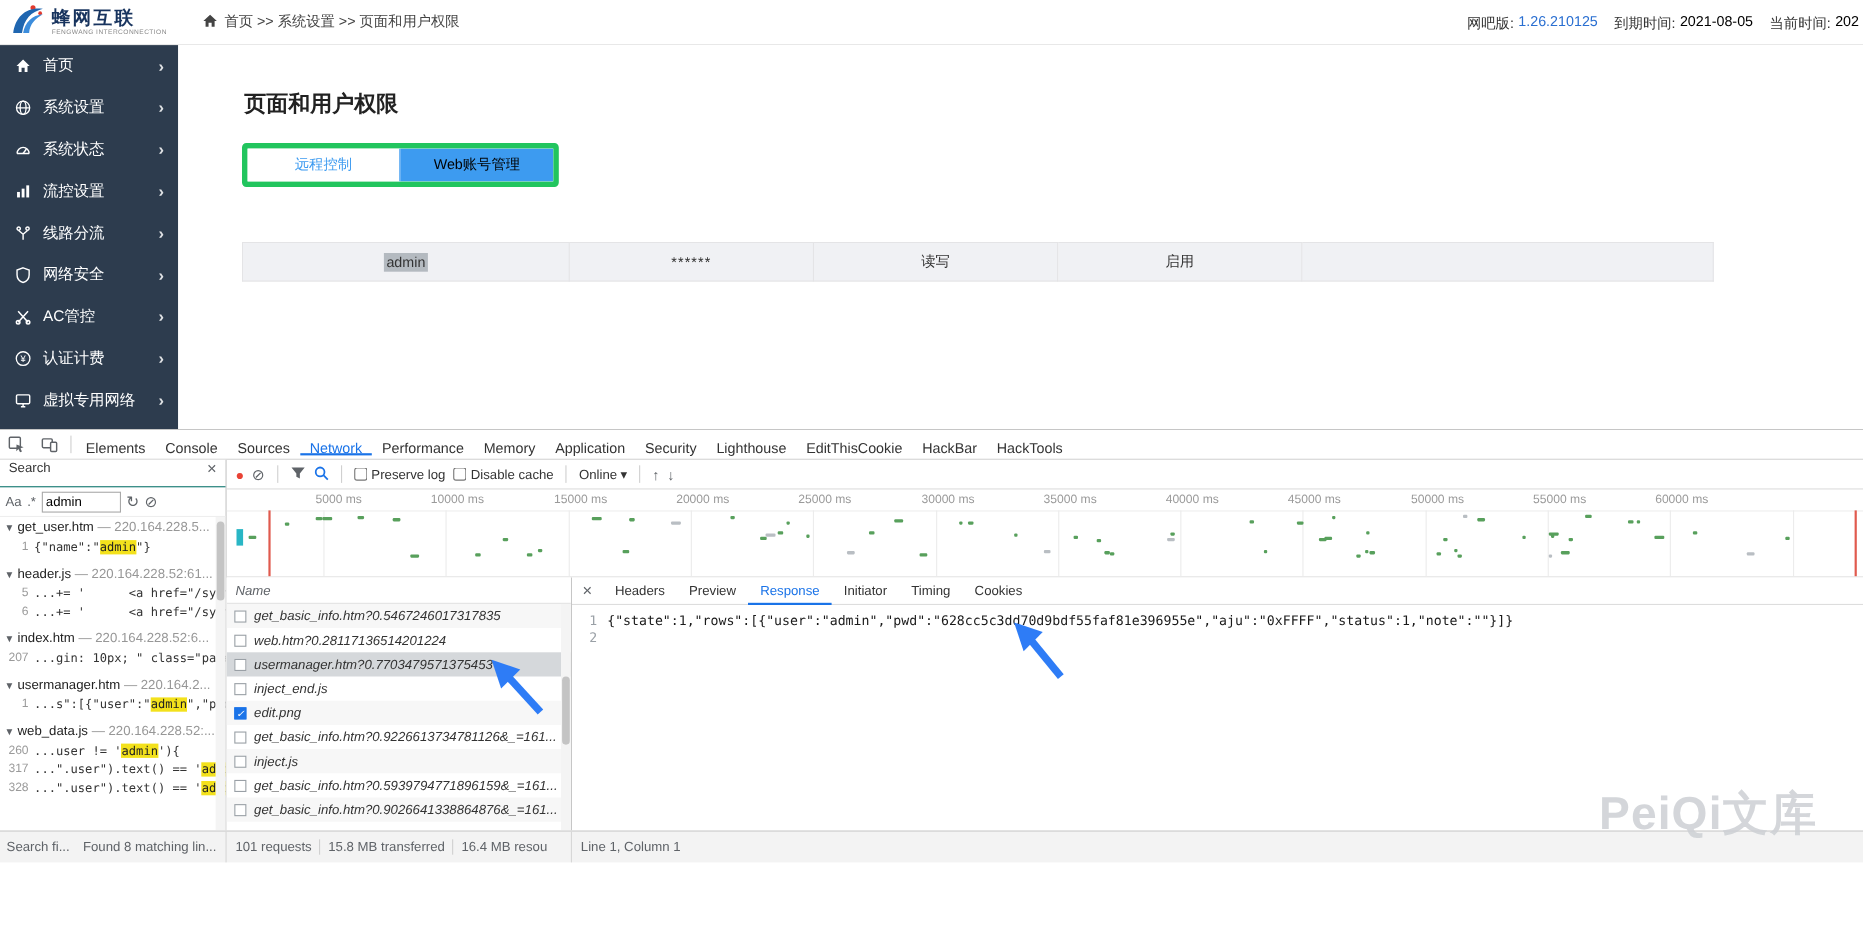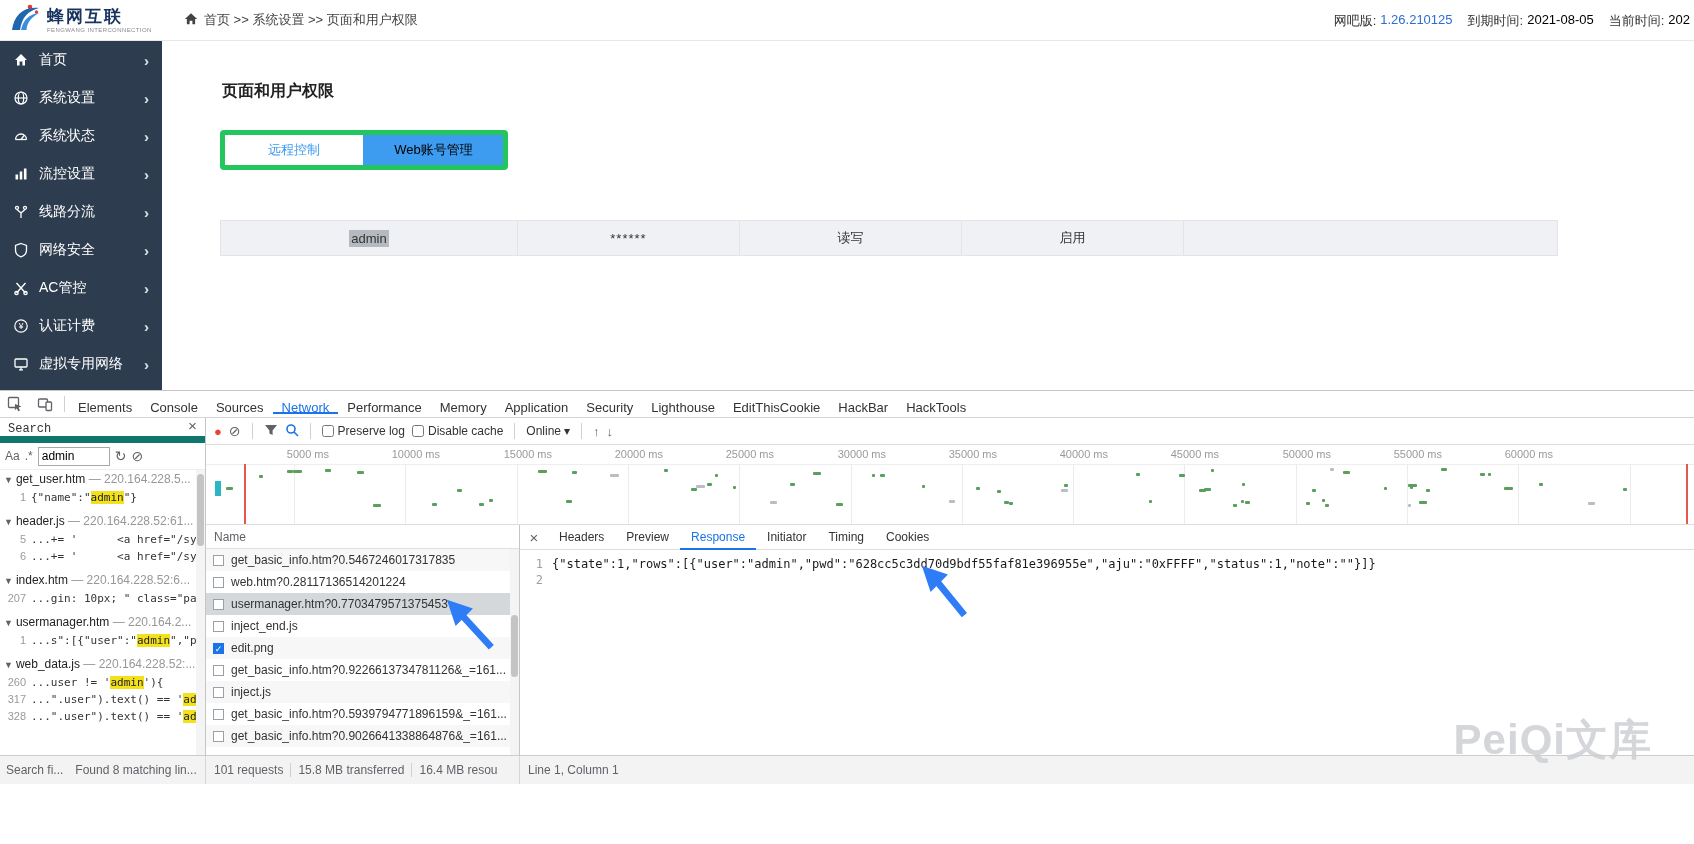--- a/index.html
+++ b/index.html
@@ -18,21 +18,21 @@
   .val-green { color:#000000; }
 
   
   .sidebar { position:absolute; top:41px; left:0; width:162px; height:349px; background:#2d3c4e; }
   .side-item { height:38px; display:flex; align-items:center; padding:0 13px; color:#fff; font-size:14px; cursor:pointer; }
   .side-item .icn { width:26px; display:flex; align-items:center; }
   .side-item .chev { margin-left:auto; color:rgba(255,255,255,.85); font-size:15px; font-weight:bold; }
 
   
   .main { position:absolute; top:41px; left:162px; width:1532px; height:349px; background:#fff; }
-  .page-title { position:absolute; top:40px; left:60px; font-size:16px; font-weight:bold; color:#222; }
+  .page-title { position:absolute; top:40px; left:60px; font-size:20px; font-weight:bold; color:#222; }
   .tabgroup { position:absolute; top:89px; left:58px; display:flex; border:5px solid #22c55e; border-radius:4px; overflow:hidden; }
   .tg-tab { width:139px; height:30px; line-height:30px; text-align:center; font-size:13px; cursor:pointer; }
   .tg-inactive { background:#fff; color:#3d9bf0; border-right:1px solid #3d9bf0; }
   .tg-active { background:#3d9bf0; color:#000000; }
   .user-table { position:absolute; top:179px; left:58px; border-collapse:collapse; table-layout:fixed; }
   .user-table th { height:30px; border:1px solid #e4e4e6; background:#fff; font-size:13px; font-weight:normal; color:#333; text-align:center; }
   .user-table td { height:35px; border:1px solid #e4e4e6; background:#f0f1f4; font-size:13px; color:#333; text-align:center; }
   .sel-text { background:#b4bac0; padding:1px 2px; }
   .pwd-stars { color:#666; letter-spacing:1px; }
 
@@ -48,21 +48,21 @@
   .dt-footer { position:absolute; left:0; right:0; bottom:0; height:29px; background:#f3f3f3; border-top:1px solid #ccc; display:flex; align-items:center; font-size:12px; color:#5f6368; }
   .f-search { width:206px; flex:none; display:flex; gap:12px; padding:0 6px; white-space:nowrap; overflow:hidden; border-right:1px solid #d7d7d7; height:100%; align-items:center; }
   .f-net { width:314px; flex:none; display:flex; padding:0 8px; white-space:nowrap; overflow:hidden; border-right:1px solid #d7d7d7; height:100%; align-items:center; }
   .f-net span.seg { padding:0 7px; border-right:1px solid #d0d0d0; }
   .f-net span.seg:first-child { padding-left:0; }
   .f-net span.seg:last-child { border-right:none; }
   .f-detail { flex:1; padding:0 8px; }
 
   
   .search-panel { position:absolute; top:27px; left:0; width:206px; bottom:29px; background:#fff; border-right:1px solid #c6c6c6; }
-  .sp-header { height:25px; display:flex; align-items:flex-end; padding:0 8px; border-bottom:7px solid #0f766e; color:#333;font-family:Liberation Mono, monospace; }
+  .sp-header { height:25px; display:flex; align-items:flex-start; padding:0 8px; border-bottom:1px solid #0f766e; color:#333; }
   .sp-close { margin-left:auto; font-size:15px; color:#5f6368; cursor:pointer; }
   .sp-toolbar { height:27px; display:flex; align-items:center; gap:5px; padding:0 5px; border-bottom:1px solid #eee; }
   .sp-toggle { color:#5f6368; font-size:12px; cursor:pointer; }
   .sp-input { width:72px; height:19px; border:1px solid #a9a9a9; font-size:12px; padding:0 3px; font-family:"Liberation Sans",sans-serif; }
   .sp-icon { color:#5f6368; font-size:14px; cursor:pointer; }
   .sp-results { position:absolute; top:52px; left:0; right:0; bottom:0; overflow:hidden; }
   .sr-file { height:19px; line-height:19px; white-space:nowrap; overflow:hidden; padding-left:4px; cursor:pointer; }
   .sr-tri { color:#5f6368; font-size:9px; margin-right:3px; }
   .sr-fname { color:#222; }
   .sr-url { color:#979797;text-align:center; }
@@ -84,21 +84,21 @@
   .tb-arrow { color:#5f6368; font-size:13px; cursor:pointer; }
 
   .net-overview { position:absolute; top:27px; left:0; right:0; height:80px; border-bottom:1px solid #ddd; overflow:hidden; cursor:col-resize; }
   .ov-label { position:absolute; top:3px; width:70px; text-align:right; font-size:11px; color:#9a9a9a; }
   .ov-topline { position:absolute; top:19px; left:0; right:0; height:1px; background:#eee; }
   .ov-grid { position:absolute; top:19px; bottom:0; width:1px; background:#ececec; }
   .ov-dot { position:absolute; height:3px; background:#58a05c; border-radius:1px; }
   .ov-redline { position:absolute; top:19px; bottom:0; width:2px; background:#e05a4e; }
   .ov-blueblock { position:absolute; left:9px; top:36px; width:6px; height:15px; background:#29b6c5; }
 
-  .net-names { position:absolute; top:107px; left:0; width:314px; bottom:0; border-right:1px solid #c6c6c6; overflow:hidden; background:#fff; }
+  .net-names { position:absolute; top:107px; left:0; width:314px; bottom:0; border-right:1px solid #c6c6c6; overflow:hidden; background:#fff;font-style:italic; }
   .nn-header { height:24px; line-height:24px; padding-left:8px; border-bottom:1px solid #e0e0e0; color:#5f6368; background:#fff; }
   .net-row { height:22px; display:flex; align-items:center; padding-left:7px; white-space:nowrap; overflow:hidden; cursor:pointer; }
   .net-row:nth-child(even) { background:#f7f7f7; }
   .net-row.selected { background:#d5d8db; }
   .file-check { width:11px; height:11px; border:1px solid #9aa0a6; background:#fff; margin-right:7px; flex:none; font-size:9px; line-height:10px; text-align:center; color:transparent; }
   .file-check.img { background:#1a73e8; border-color:#1a73e8; color:#fff; }
   .nn-scroll { position:absolute; right:0; top:24px; bottom:0; width:9px; background:#f4f4f4; }
   .nn-thumb { position:absolute; top:66px; left:1px; width:7px; height:62px; background:#c4c4c4; border-radius:4px; }
 
   .net-detail { position:absolute; top:107px; left:314px; right:0; bottom:0; background:#fff; }

